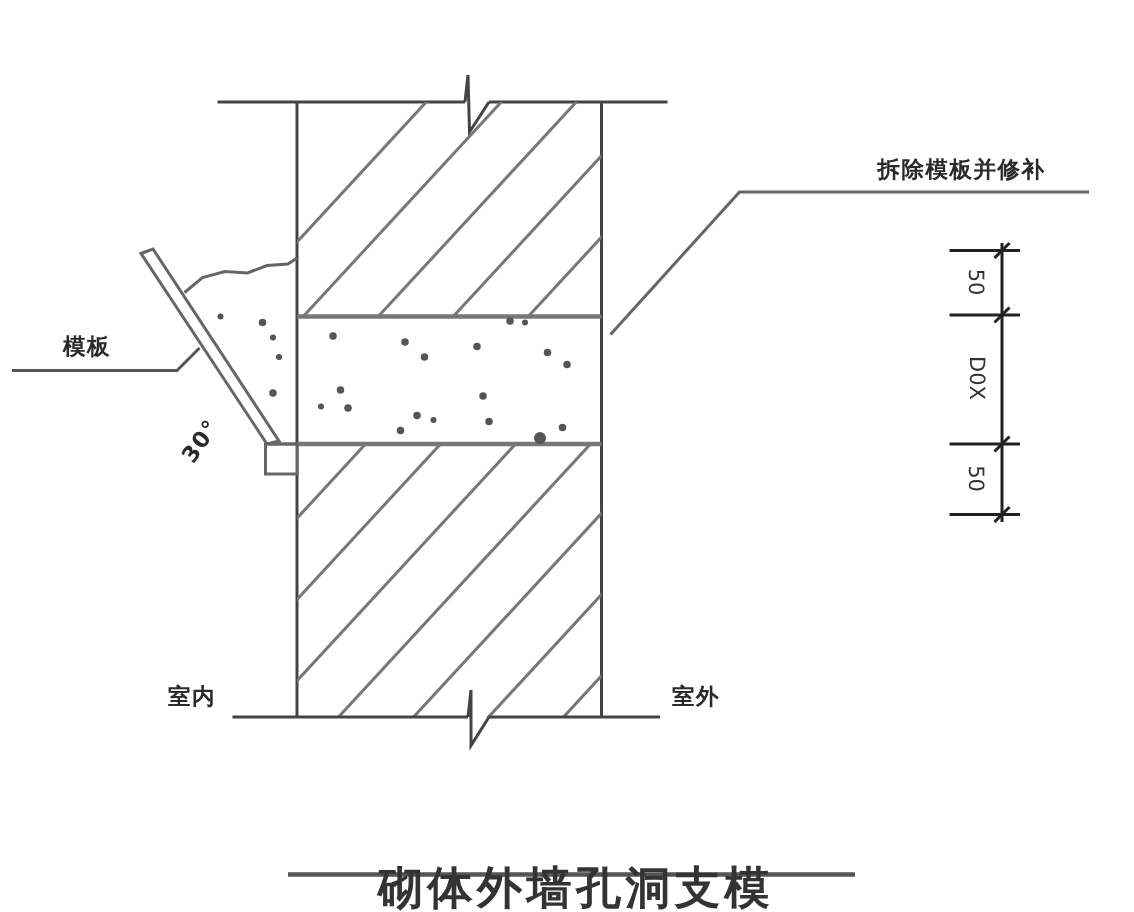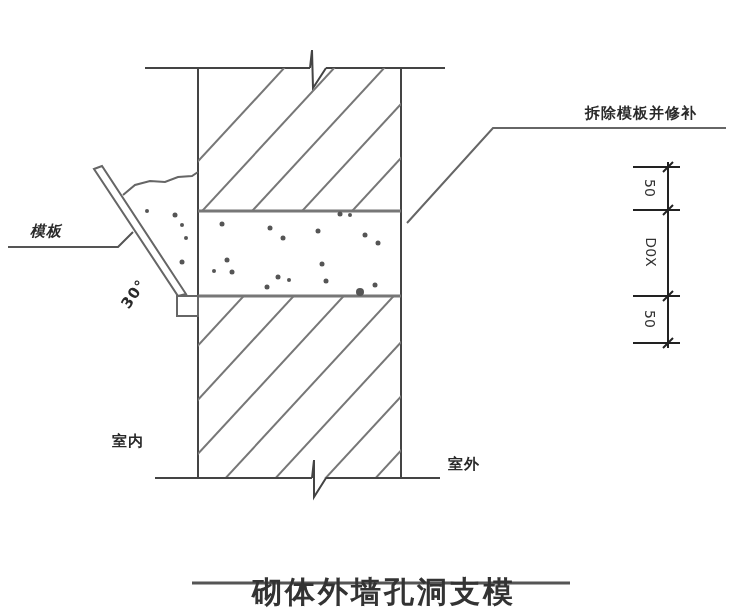--- a/index.html
+++ b/index.html
@@ -111,22 +111,22 @@
   <g stroke="#444" stroke-width="2" fill="none">
     <line x1="155" y1="478" x2="312" y2="478"></line>
     <polyline points="312,478 314,460 314,497 326,478"></polyline>
     <line x1="326" y1="478" x2="440" y2="478"></line>
   </g>
 
   <line x1="192" y1="583" x2="570" y2="583" stroke="#555" stroke-width="3"></line>
 </svg>
 
 <div class="lbl small" style="left:585px; top:104px;">拆除模板并修补</div>
-<div class="lbl small" style="left:30px; top:222px;font-style:italic;">模板</div>
+<div class="lbl small" style="left:42px; top:222px;">模板</div>
 <div class="lbl small" style="left:118px; top:285px; transform: rotate(-55deg);">30°</div>
-<div class="lbl small" style="left:112px; top:432px;">室内</div>
+<div class="lbl small" style="left:112px; top:455px;">室内</div>
 <div class="lbl small" style="left:448px; top:455px;">室外</div>
 
 <div class="lbl dim" style="left:641px; top:180px; transform: rotate(90deg);">50</div>
 <div class="lbl dim" style="left:636px; top:244px; transform: rotate(90deg);">D0X</div>
 <div class="lbl dim" style="left:641px; top:311px; transform: rotate(90deg);">50</div>
 
 <div class="lbl title" style="left:252px; top:540px;">砌体外墙孔洞支模</div>
 
 </body></html>

